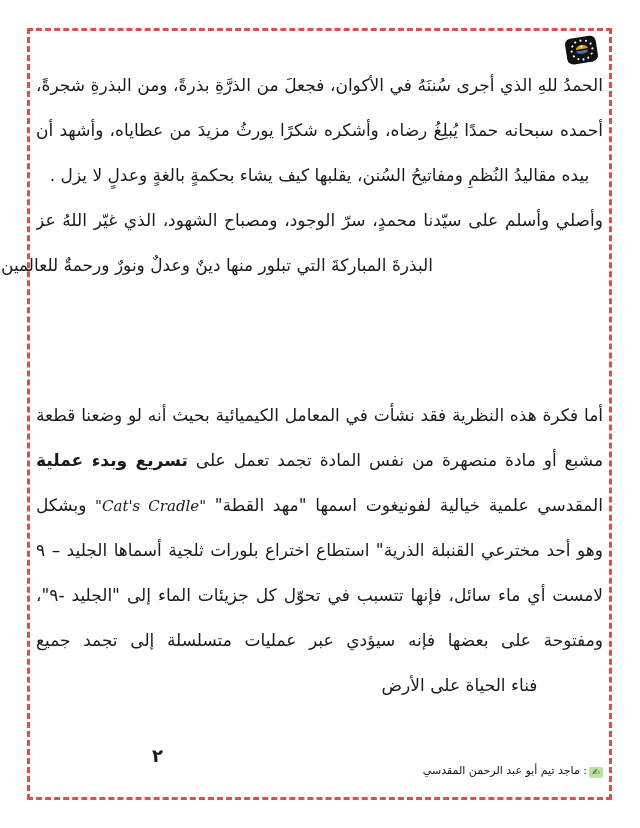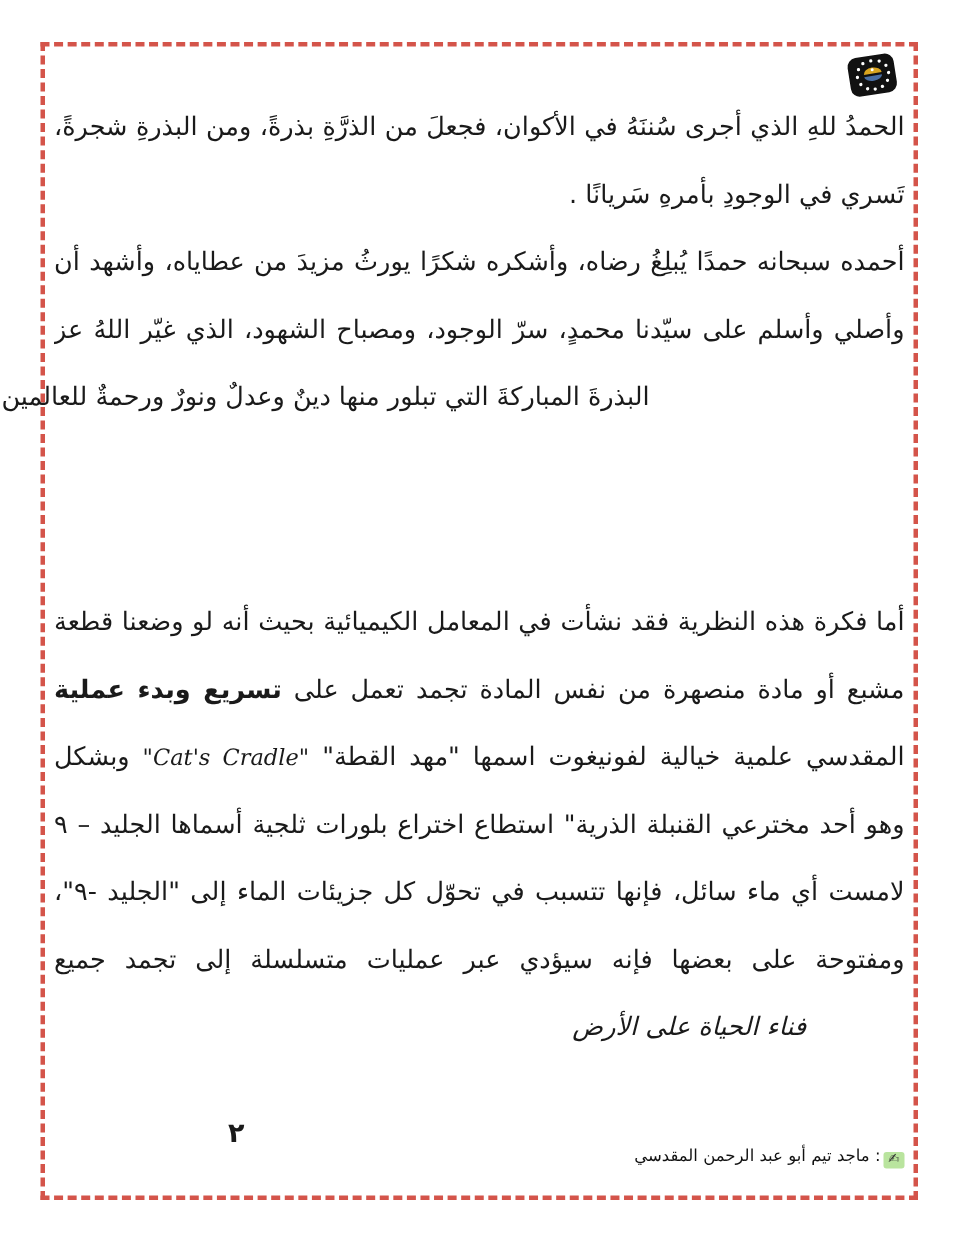--- a/index.html
+++ b/index.html
@@ -42,21 +42,21 @@
   .line.just{
     white-space:normal;
     text-align:justify;
     text-align-last:justify;
     text-justify:inter-word;
     overflow:hidden;
   }
   .line.right{text-align:right;}
   .line.center{text-align:center;}
   .line.center-shift-left{margin-left:0;margin-right:170px;}
-  .line.center-shift-right{text-align:center;margin-left:280px;font-style:italic;}
+  .line.center-shift-right{text-align:center;margin-left:280px;}
   .bold-seg{font-weight:bold;}
   .latin{
     font-family:"DejaVu Serif",serif;
     font-style:italic;
     font-size:15px;
     direction:ltr;
     unicode-bidi:isolate;
   }
   .page-number{
     position:absolute;
@@ -115,22 +115,22 @@
         <path d="M13 16.5 a6 3.4 0 0 0 12 0 z" fill="#4a6fa5"></path>
         <circle cx="19" cy="12.5" r="1" fill="#ffffff"></circle>
       </g>
     </svg>
   </div>
 
   <div class="text-col">
     <div class="spacer-top"></div>
 
     <div class="line just">الحمدُ للهِ الذي أجرى سُننَهُ في الأكوان، فجعلَ من الذرَّةِ بذرةً، ومن البذرةِ شجرةً، ومن النقطةِ محيطًا، ومن الشرارةِ نارًا</div>
-    <div class="line right">تَسري في الوجودِ بأمرهِ سَريانًا .</div>
     <div class="line just">أحمده سبحانه حمدًا يُبلِغُ رضاه، وأشكره شكرًا يورثُ مزيدَ من عطاياه، وأشهد أن لا إله إلا الله وحده لا شريك له،</div>
+    <div class="line center">بيده مقاليدُ النُظمِ ومفاتيحُ السُنن، يقلبها كيف يشاء بحكمةٍ بالغةٍ وعدلٍ لا يزل .</div>
     <div class="line just">وأصلي وأسلم على سيّدنا محمدٍ، سرّ الوجود، ومصباح الشهود، الذي غيّر اللهُ عز وجل به مجرى التاريخ فكان هو</div>
     <div class="line center-shift-left">البذرةَ المباركةَ التي تبلور منها دينٌ وعدلٌ ونورٌ ورحمةٌ للعالمين</div>
 
     <div class="spacer-mid"></div>
 
     <div class="line just">أما فكرة هذه النظرية فقد نشأت في المعامل الكيميائية بحيث أنه لو وضعنا قطعة صغيرة من مادة بلورية إلى محلول فوق</div>
 
     <div class="line just">
       <span>مشبع أو مادة منصهرة من نفس المادة تجمد تعمل على </span><span class="bold-seg">تسريع وبدء عملية التبلور</span>
     </div>

